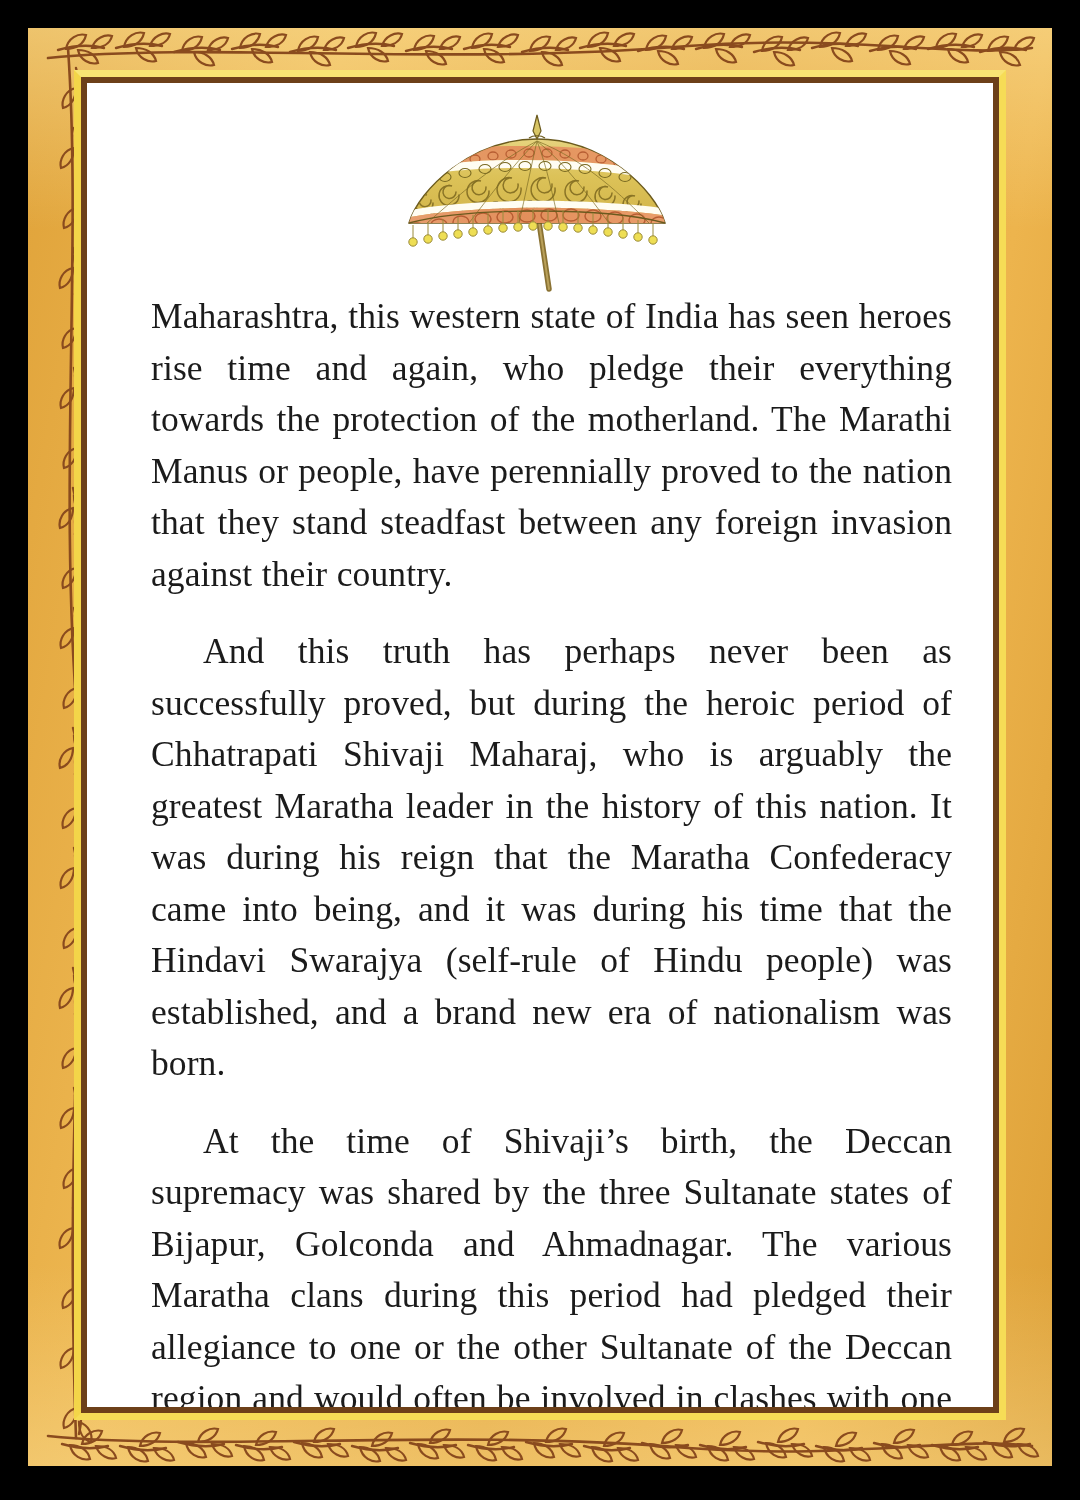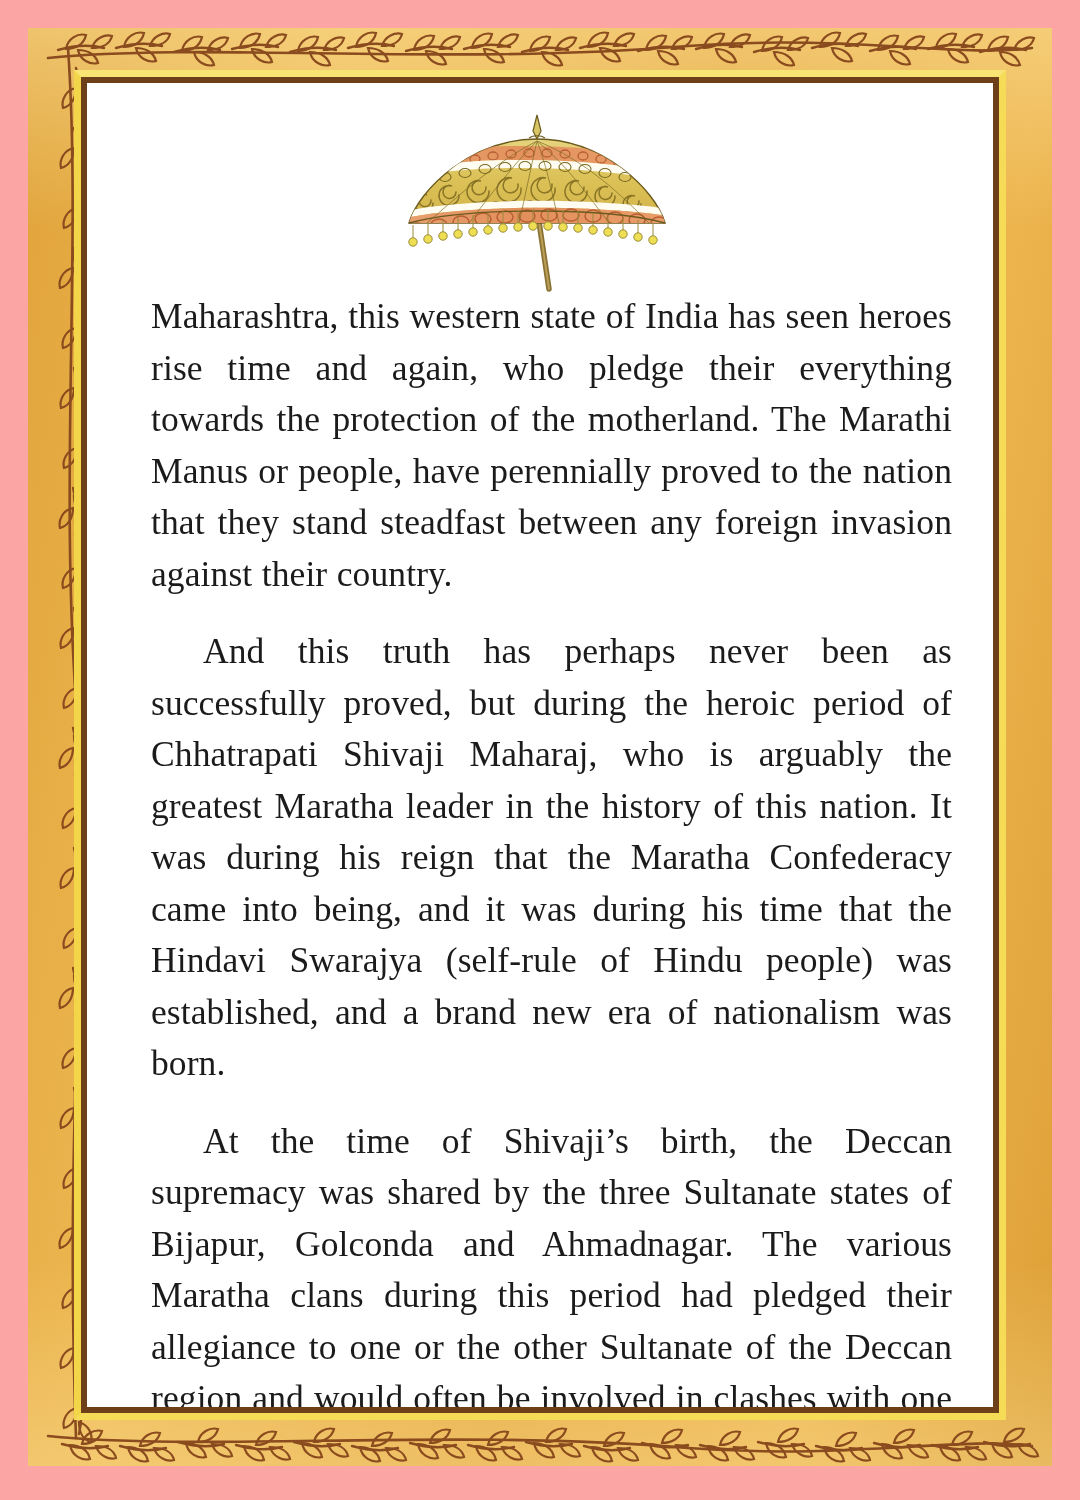--- a/index.html
+++ b/index.html
@@ -13,21 +13,21 @@
     height: 1500px;
     position: relative;
     overflow: hidden;
     font-family: "Liberation Serif", "DejaVu Serif", serif;
   }
 
   
   #page {
     position: absolute;
     inset: 0;
-    background: #fca5a5;
+    background: #000000;
   }
 
   
   #frame {
     position: absolute;
     left: 28px;
     top: 28px;
     width: 1024px;
     height: 1438px;
     background: #e8a83c;

